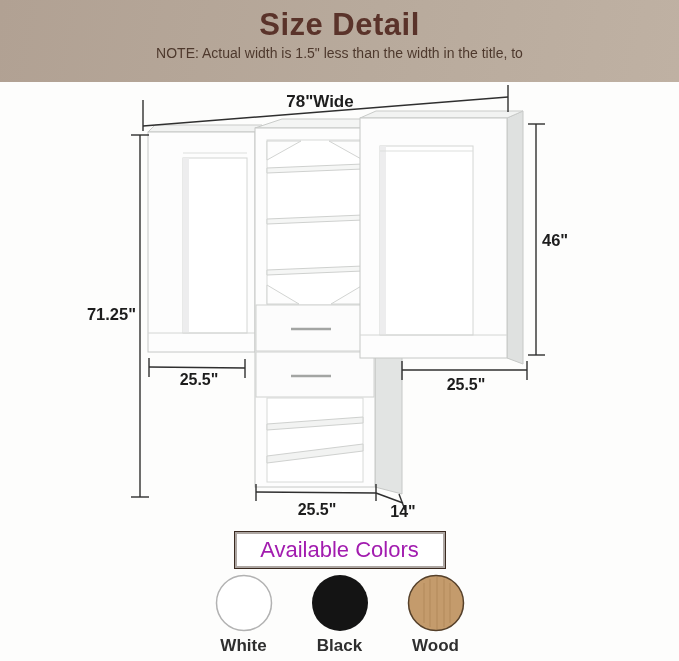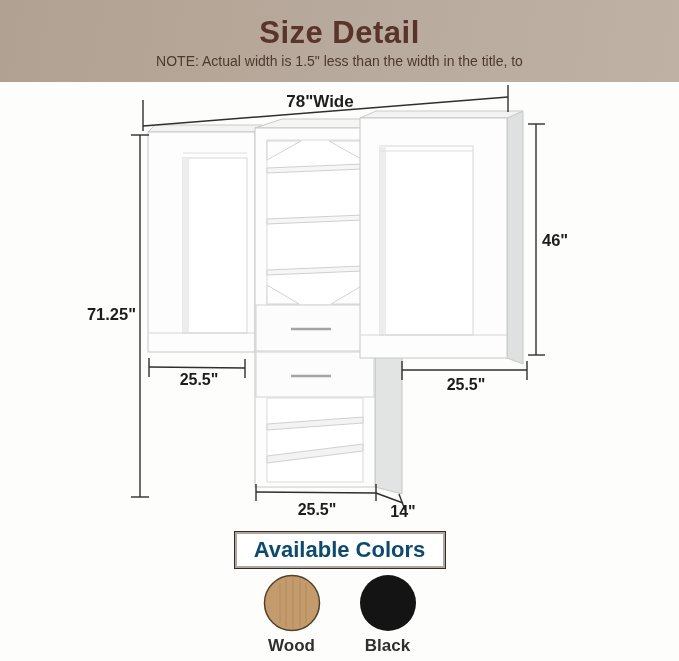--- a/index.html
+++ b/index.html
@@ -7,35 +7,35 @@
     width:679px;height:661px;position:relative;background:#fdfdfc;
     font-family:"Liberation Sans",sans-serif;overflow:hidden;
   }
   
   .header{
     position:absolute;left:0;top:0;width:679px;height:82px;
     background:linear-gradient(100deg,#b1a193 0%,#b8aa9c 55%,#bfb1a3 100%);
     text-align:center;
   }
   .header-title{
-    margin:0;padding-top:15px;
+    margin:0;padding-top:7px;
     font-size:31px;font-weight:bold;letter-spacing:.5px;color:#5a332a;
   }
   .header-note{
     margin-top:2px;font-size:14px;line-height:16px;font-weight:500;color:#4e392d;
   }
   
   .diagram{position:absolute;left:0;top:82px;width:679px;height:448px;}
   svg text{fill:#1d1d1d;font-weight:bold;font-family:"Liberation Sans",sans-serif;}
   
   .colors{position:absolute;left:0;top:530px;width:679px;height:131px;text-align:center;}
   .colors-title-box{
     display:inline-block;margin-top:2px;width:206px;height:32px;
     border:2px solid #33201666;outline:1px solid #3a2a20;background:#ffffff;
-    font-size:22px;font-weight:bold;color:#0c4a6e;line-height:32px;
+    font-size:22px;font-weight:normal;color:#a21caf;line-height:32px;
   }
   .swatch-row{
     margin-top:6px;display:flex;justify-content:center;gap:20px;
   }
   .swatch{width:76px;display:flex;flex-direction:column;align-items:center;}
   .swatch svg{display:block;}
   .swatch-label{margin-top:4px;font-size:17px;font-weight:600;color:#2f2f2f;}
 </style>
 </head>
 <body>
@@ -133,36 +133,42 @@
   <text x="466" y="390" font-size="16" text-anchor="middle">25.5"</text>
   <text x="317" y="515" font-size="16" text-anchor="middle">25.5"</text>
   <text x="403" y="517" font-size="16" text-anchor="middle">14"</text>
 </svg>
 </div>
 
 <div class="colors">
   <div class="colors-title-box">Available Colors</div>
   <div class="swatch-row">
 
+    <div class="swatch">
+      <svg width="58" height="58">
+        <circle cx="29" cy="29" r="27.5" stroke="#b2b2b2" stroke-width="1.5" fill="#ffffff"></circle>
+      </svg>
+      <div class="swatch-label">White</div>
+    </div>
+
+    <div class="swatch">
+      <svg width="58" height="58">
+        <circle cx="29" cy="29" r="28" stroke="none" fill="#141414"></circle>
+      </svg>
+      <div class="swatch-label">Black</div>
+    </div>
 
     <div class="swatch">
       <svg width="58" height="58">
         <circle cx="29" cy="29" r="27.5" stroke="#55402a" stroke-width="1.5" fill="#c49b6c"></circle>
         <g stroke="rgba(130,92,48,0.28)" stroke-width="1">
           <line x1="17" y1="9" x2="17" y2="49"></line>
           <line x1="23" y1="5" x2="23" y2="53"></line>
           <line x1="30" y1="3" x2="30" y2="55"></line>
           <line x1="37" y1="5" x2="37" y2="53"></line>
           <line x1="43" y1="9" x2="43" y2="49"></line>
         </g>
       </svg>
       <div class="swatch-label">Wood</div>
     </div>
 
-    <div class="swatch">
-      <svg width="58" height="58">
-        <circle cx="29" cy="29" r="28" stroke="none" fill="#141414"></circle>
-      </svg>
-      <div class="swatch-label">Black</div>
-    </div>
-
   </div>
 </div>
 
 </body></html>

